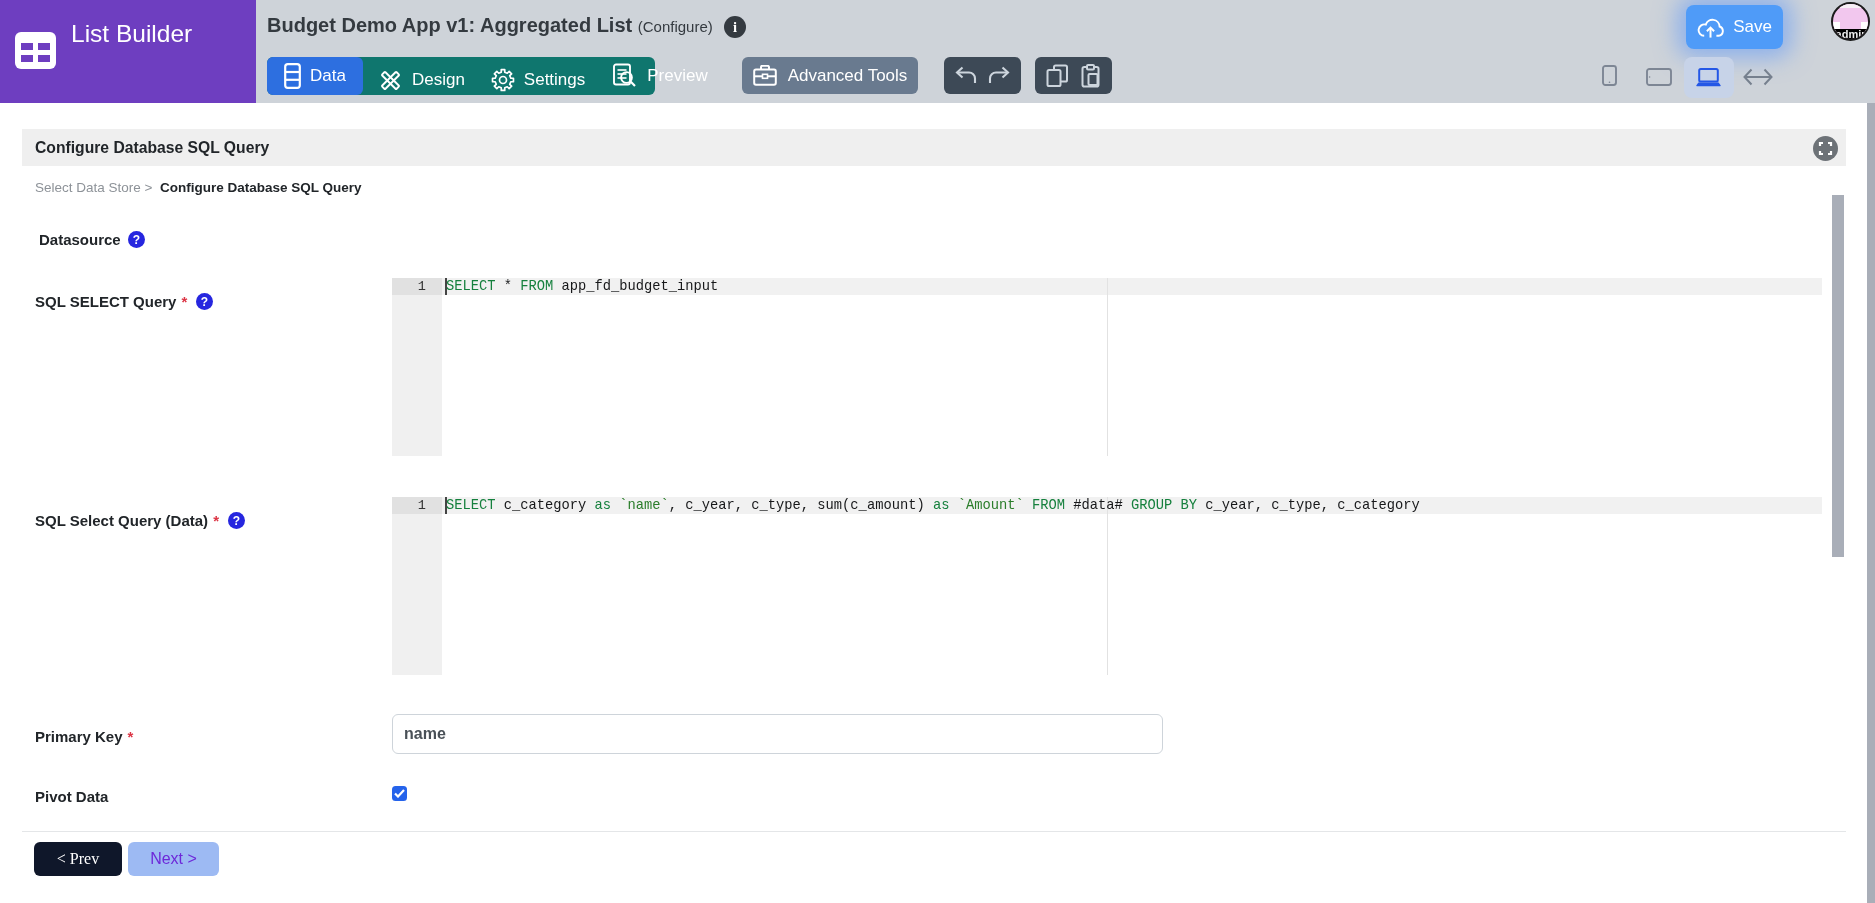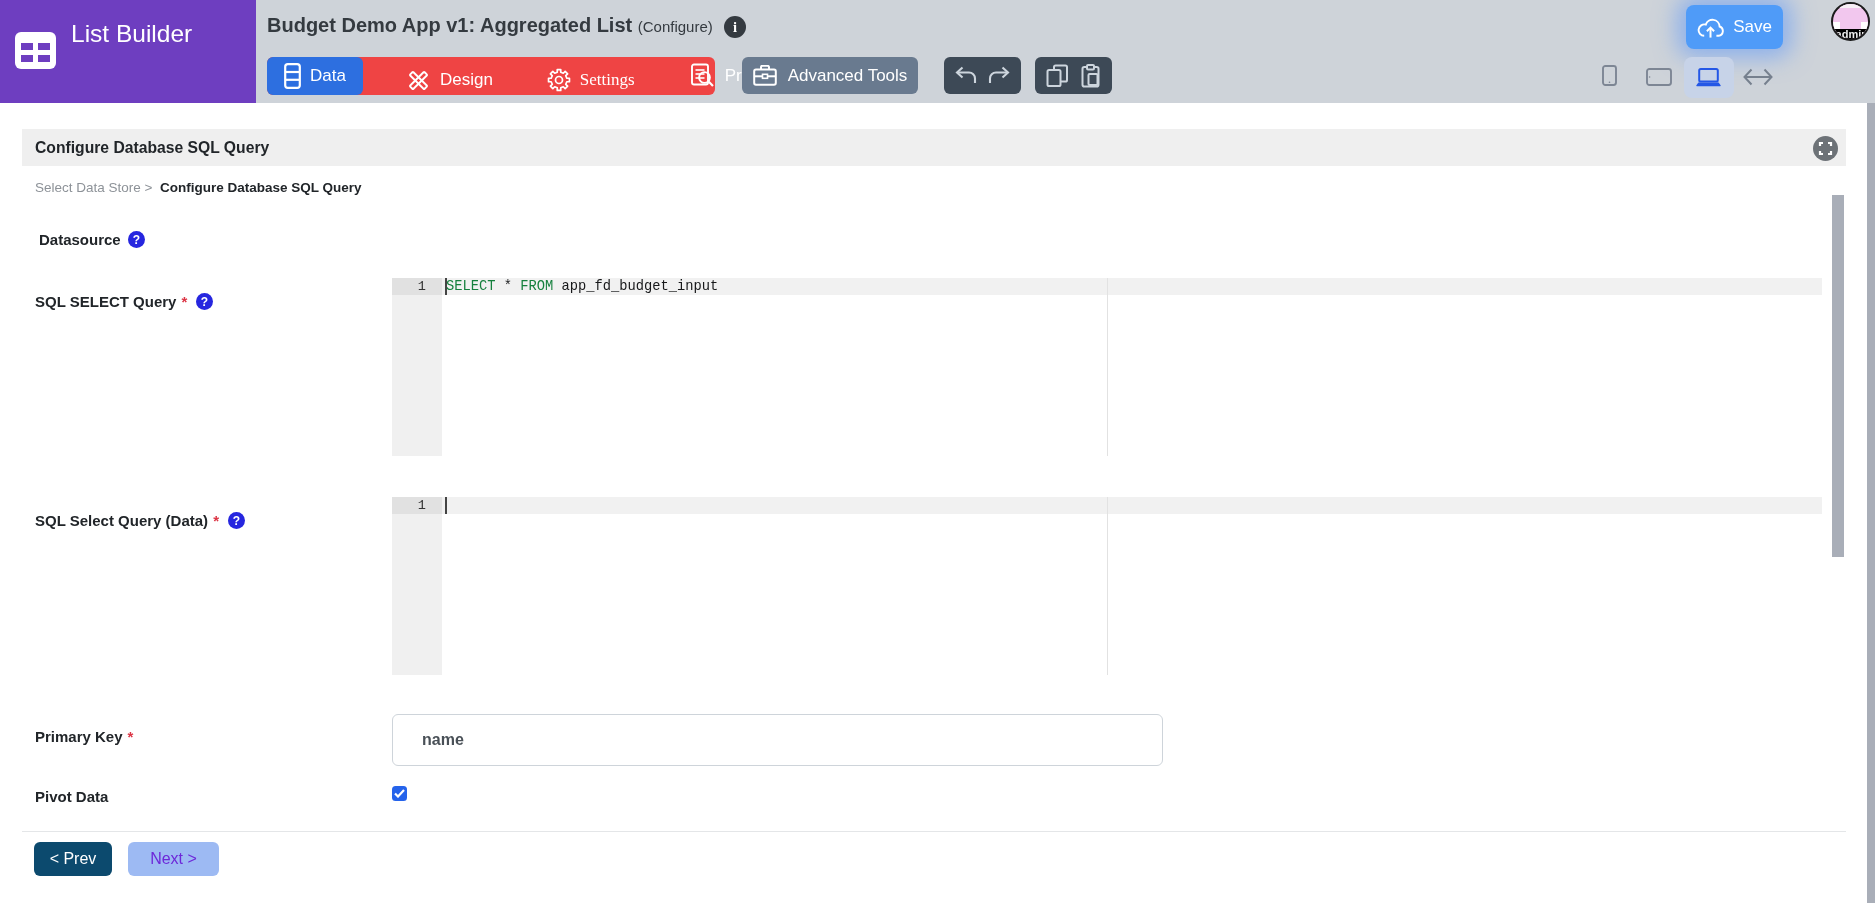--- a/index.html
+++ b/index.html
@@ -10,21 +10,21 @@
   #purple{left:0;top:0;width:256px;height:103px;background:#6e3ec0;}
   #topbar{left:256px;top:0;width:1619px;height:103px;background:#ced3d9;}
   #logo{left:14.6px;top:31.5px;width:41px;height:37px;background:#fff;border-radius:6px;}
   .logocell{position:absolute;background:#6e3ec0;}
   #logotext{left:71px;top:20px;color:#fff;font-size:24.5px;font-weight:400;}
   #apptitle{left:267px;top:14px;font-size:20px;font-weight:700;color:#343a40;}
   #apptitle .pub{font-weight:400;font-size:15px;}
   #infoicon{left:724px;top:16px;}
   
   .tabbar{top:57px;height:38px;border-radius:6px;display:flex;align-items:center;}
-  #tabs{left:267px;width:448px;background:#ef4444;gap:28px;}
+  #tabs{left:267px;width:388px;background:#0f766e;}
   .tab{height:38px;display:flex;align-items:center;color:#fff;font-size:17px;}
   .tab svg{margin-right:9px;}
   #tab-data{background:#2d6fe0;border-radius:6px;padding:0 17px;}
   #advtools{left:742px;top:57px;width:176px;height:37px;background:#697a8f;border-radius:6px;display:flex;align-items:center;justify-content:center;color:#fff;font-size:17px;}
   #advtools svg{margin-right:11px;}
   .toolgrp{top:57px;height:37px;background:#3d4956;border-radius:6px;display:flex;align-items:center;justify-content:space-evenly;}
   #undoredo{left:944px;width:77px;}
   #copypaste{left:1035px;width:77px;}
   
   #save{left:1686px;top:5px;width:97px;height:44px;background:#4f9bf8;border-radius:8px;display:flex;align-items:center;justify-content:center;color:#fff;font-size:17px;box-shadow:0 0 22px 9px rgba(90,150,250,.55);}
@@ -36,25 +36,25 @@
   #secbar{left:22px;top:129px;width:1824px;height:37px;background:#efefef;display:flex;align-items:center;}
   #secbar .t{margin-left:13px;font-size:15.7px;font-weight:700;color:#212529;}
   #fsicon{left:1813px;top:136px;}
   #crumb{left:35px;top:180px;font-size:13.5px;color:#8d9298;}
   #crumb b{color:#212529;}
   .lbl{font-size:15px;font-weight:700;color:#212529;display:flex;align-items:center;}
   .lbl .star{color:#dc3545;margin:0 2px 0 5px;}
   .lbl svg{margin-left:7px;}
   .field{border:1px solid #ced4da;border-radius:6px;box-sizing:border-box;background:#fff;font-size:16px;color:#212529;display:flex;align-items:center;}
   #dsrow{left:392px;top:216px;width:771px;height:44px;padding-left:20px;}
-  #pkrow{left:392px;top:714px;width:771px;height:52px;padding-left:29px;color:#495057;font-weight:700;}
+  #pkrow{left:392px;top:714px;width:771px;height:40px;padding-left:11px;color:#495057;font-weight:700;}
   #chk{left:392px;top:786px;width:15px;height:15px;background:#2563eb;border-radius:3.5px;display:flex;align-items:center;justify-content:center;}
   #divider{left:22px;top:831px;width:1824px;height:1px;background:#e4e6e8;}
   .btn{top:842px;height:34px;border-radius:6px;color:#fff;font-size:16px;display:flex;align-items:center;justify-content:center;}
-  #prev{left:34px;width:78px;background:#0c4a6e;}
+  #prev{left:34px;width:88px;background:#0f172a;font-family:Liberation Serif, serif;}
   #next{left:128px;width:91px;background:#9dbaf3;color:#6d28d9;}
   
   .editor{left:392px;width:1430px;background:#fff;}
   .gutter{position:absolute;left:0;top:0;width:50px;height:100%;background:#f0f0f0;}
   .gutline{position:absolute;left:0;width:50px;height:17px;background:#e1e1e1;color:#333;font:13.6px "Liberation Mono",monospace;text-align:right;box-sizing:border-box;padding-right:16px;line-height:17px;}
   .codeline{position:absolute;left:50px;width:1380px;height:17px;background:#f1f1f1;}
   .code{position:absolute;left:54px;top:1px;font:13.75px "Liberation Mono",monospace;white-space:pre;color:#17181a;line-height:16px;}
   .code .kw{color:#15803d;}
   .code .str{color:#2a7d2a;}
   .caret{position:absolute;left:53px;top:0;width:2px;height:17px;background:#444;}
@@ -93,21 +93,21 @@
           <line x1="1.2" y1="9" x2="15.8" y2="9" stroke="#fff" stroke-width="2.2"></line>
           <line x1="1.2" y1="16.8" x2="15.8" y2="16.8" stroke="#fff" stroke-width="2.2"></line>
         </svg>
       Data</div>
     <div class="tab" style="padding:8px 14px 0 15px;">
       <svg width="25" height="25" viewBox="0 0 25 25" fill="none" stroke="#fff" stroke-width="1.9">
           <rect x="-2.3" y="-10.2" width="4.6" height="20.4" rx="0.8" transform="translate(12.5 12.5) rotate(45)"></rect>
           <rect x="-2.3" y="-10.2" width="4.6" height="20.4" rx="0.8" transform="translate(12.5 12.5) rotate(-45)"></rect>
         </svg>
       Design</div>
-    <div class="tab" style="padding:8px 14px 0 12px;font-family:Liberation Serif, serif;">
+    <div class="tab" style="padding:8px 14px 0 12px;">
       <svg width="24" height="24" viewBox="0 0 24 24" fill="none" stroke="#fff">
           <path stroke-width="1.7" stroke-linejoin="round" d="M22.46 10.26 L22.46 13.74 L19.81 13.74 L18.75 16.29 L20.62 18.16 L18.16 20.62 L16.29 18.75 L13.74 19.81 L13.74 22.46 L10.26 22.46 L10.26 19.81 L7.71 18.75 L5.84 20.62 L3.38 18.16 L5.25 16.29 L4.19 13.74 L1.54 13.74 L1.54 10.26 L4.19 10.26 L5.25 7.71 L3.38 5.84 L5.84 3.38 L7.71 5.25 L10.26 4.19 L10.26 1.54 L13.74 1.54 L13.74 4.19 L16.29 5.25 L18.16 3.38 L20.62 5.84 L18.75 7.71 L19.81 10.26 Z"></path>
           <circle cx="12" cy="12" r="3.5" stroke-width="1.7"></circle>
         </svg>
       Settings</div>
     <div class="tab" style="padding:0 10px 0 13px;">
       <svg width="26" height="26" viewBox="0 0 26 26" fill="none" stroke="#fff">
           <rect x="2" y="1.5" width="16" height="20" rx="2" stroke-width="1.9"></rect>
           <line x1="5.5" y1="7" x2="14.5" y2="7" stroke-width="1.6"></line>
           <line x1="5.5" y1="11" x2="14.5" y2="11" stroke-width="1.6"></line>
@@ -234,20 +234,21 @@
         <circle cx="8.5" cy="8.5" r="8.5" fill="#2626df"></circle>
         <text x="8.5" y="12.7" font-size="12" font-weight="700" fill="#fff" text-anchor="middle" font-family="Liberation Sans,sans-serif">?</text>
       </svg>
   </div>
   <div class="abs editor" id="ed2">
     <div class="codeline" style="top:0;"></div>
     <div class="gutter"></div>
     <div class="gutline" style="top:0;">1</div>
     <div class="pmargin"></div>
     <div class="caret"></div>
+    <div class="code"><span class="kw">SELECT</span> c_category <span class="kw">as</span> <span class="str">`name`</span>, c_year, c_type, sum(c_amount) <span class="kw">as</span> <span class="str">`Amount`</span> <span class="kw">FROM</span> #data# <span class="kw">GROUP</span> <span class="kw">BY</span> c_year, c_type, c_category</div>
   </div>
 
   <div class="abs lbl" style="left:35px;top:728px;">Primary Key<span class="star">*</span></div>
   <div class="abs field" id="pkrow">name</div>
 
   <div class="abs lbl" style="left:35px;top:788px;">Pivot Data</div>
   <div class="abs" id="chk">
     <svg width="11" height="9" viewBox="0 0 11 9" fill="none" stroke="#fff" stroke-width="2.2">
         <path d="M1 4.5 L4 7.5 L10 1"></path>
       </svg>

